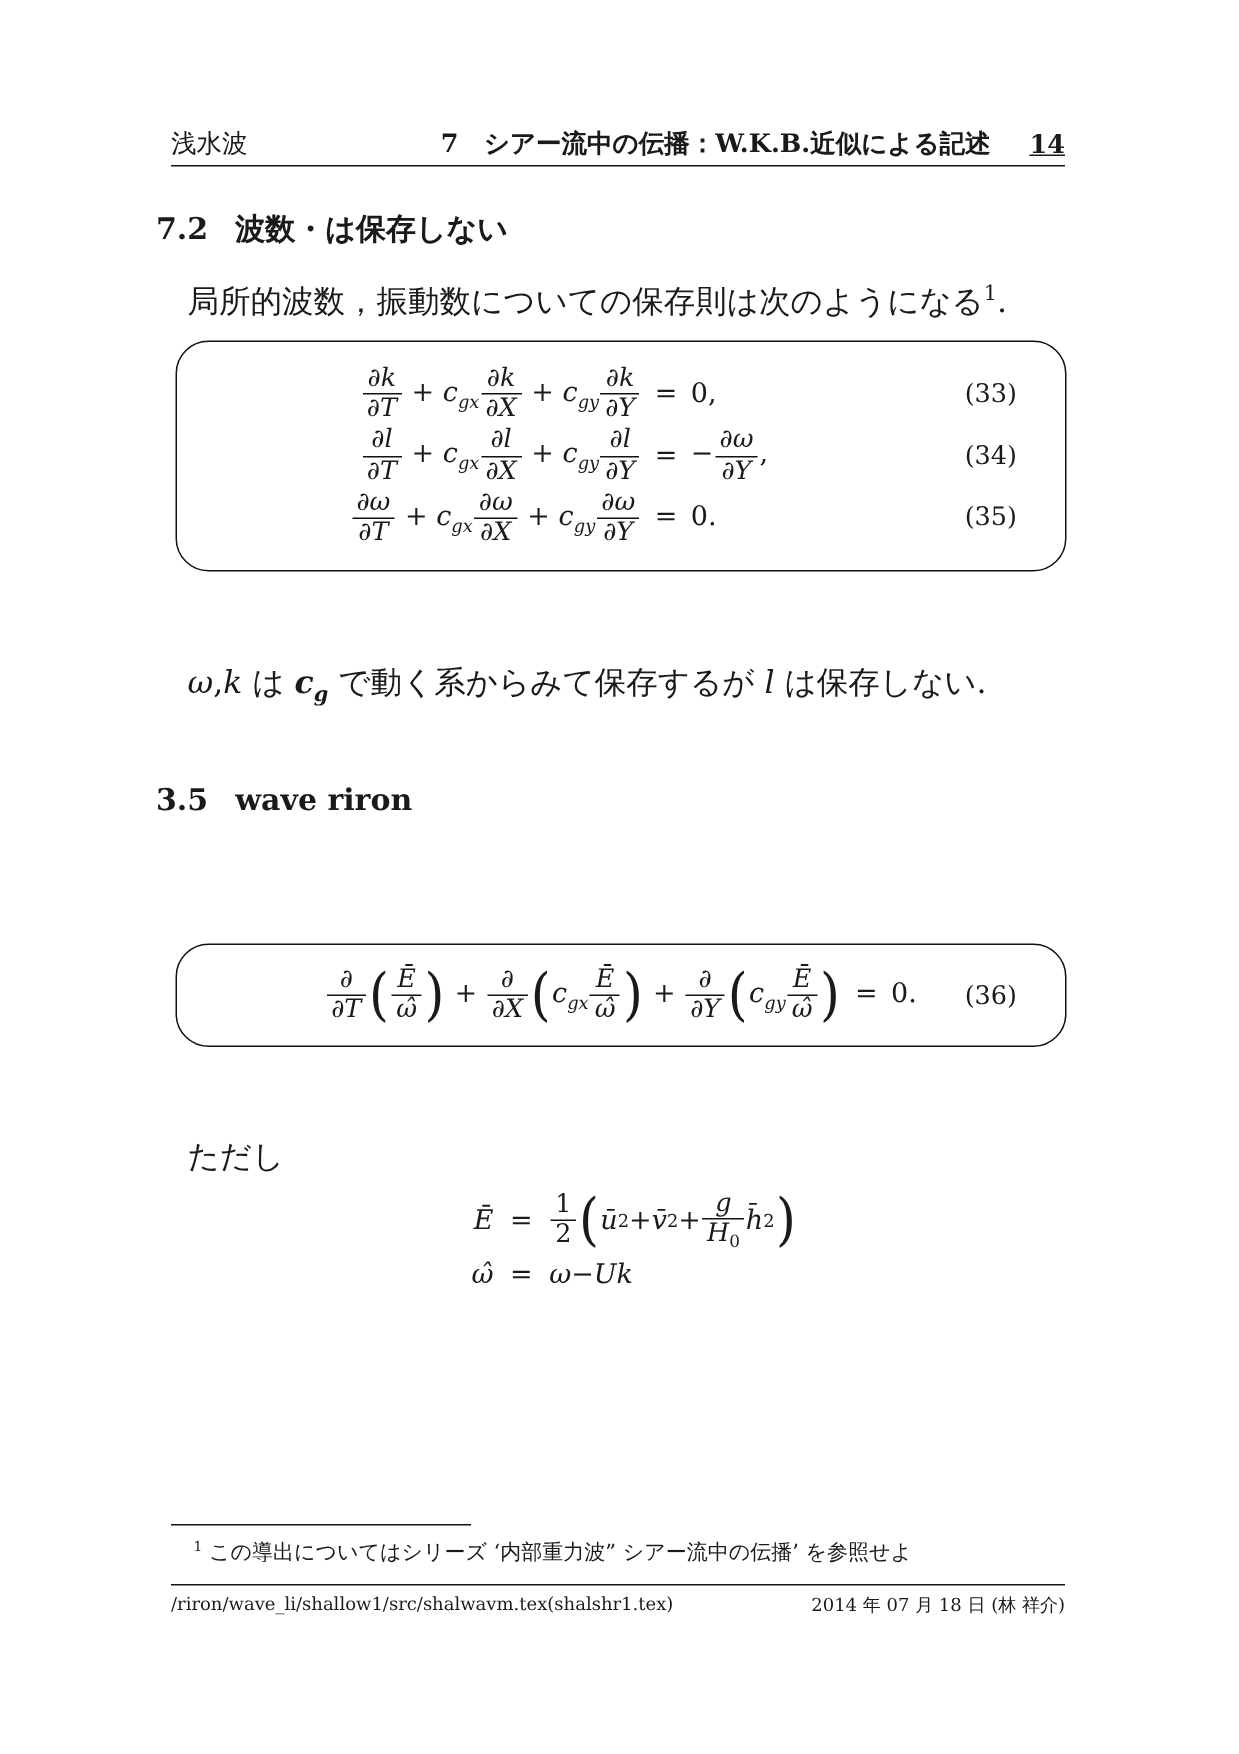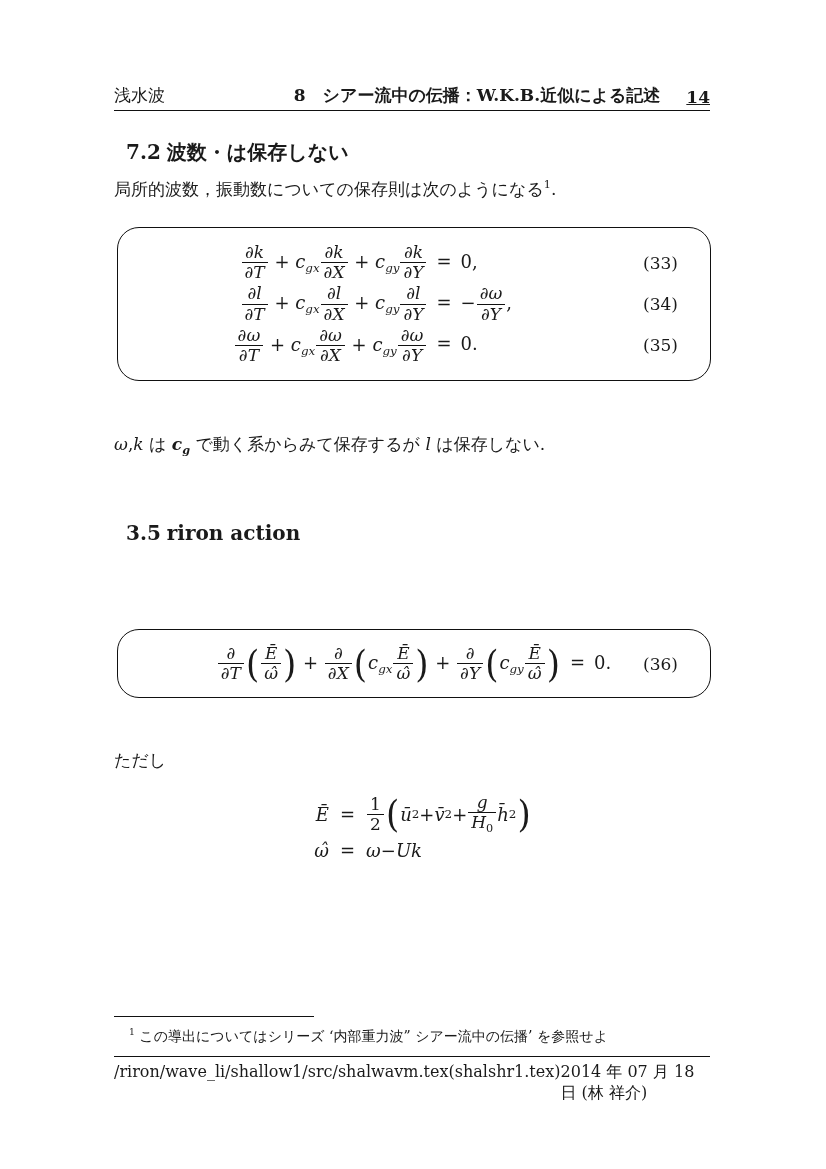--- a/index.html
+++ b/index.html
@@ -8,29 +8,29 @@
     font-family:"DejaVu Serif","Liberation Serif",serif;overflow:hidden;
   }
   
   .hdr{position:absolute;top:84px;left:114px;width:596px;display:flex;align-items:flex-end;font-size:17px;}
   .hdr .hl{font-weight:normal;}
   .hdr .hc{flex:1;text-align:right;font-weight:bold;padding-right:26px;}
   .hdr .hp{font-weight:bold;text-decoration:underline;}
   .hrule{position:absolute;top:110px;left:114px;width:596px;border-top:1.6px solid #111;}
 
   
-  .sec{position:absolute;left:126px;margin:0;font-size:20px;font-weight:bold;display:flex;gap:6px;align-items:baseline;justify-content:center;}
+  .sec{position:absolute;left:104px;margin:0;font-size:20px;font-weight:bold;display:flex;gap:18px;align-items:baseline;justify-content:center;}
   .sec .num{font-family:"DejaVu Serif","Liberation Serif",serif;}
   .sec .ttl-jp{font-family:"DejaVu Sans","Liberation Sans",sans-serif;}
   .sec .ttl-en{font-family:"DejaVu Serif","Liberation Serif",serif;}
   #sec72{top:139px;}
   #sec73{top:521px;}
 
   
-  .body{position:absolute;left:114px;width:598px;margin:0;font-size:17px;line-height:28px;}
+  .body{position:absolute;left:114px;width:598px;margin:11px;font-size:21px;line-height:28px;}
   #para72{top:171px;}
   #paraNote{top:430px;}
   #para73{top:553px;}
   #tadashi{top:746px;}
   #dearu{top:901px;}
   sup{font-size:66%;}
   sub{font-size:66%;}
 
   
   .eqbox{
@@ -57,30 +57,30 @@
   
   .defblock{position:absolute;top:793px;left:305px;display:flex;flex-direction:column;gap:4px;}
   .defrow{display:flex;align-items:center;font-size:18px;}
   .dlhs{display:inline-block;min-width:24px;text-align:right;}
   .dmid{display:inline-block;padding:0 11px;}
 
   
   .fnrule{position:absolute;top:1016px;left:114px;width:200px;border-top:1px solid #111;}
   .footnote{position:absolute;top:1021px;left:114px;width:598px;margin:0;font-size:14px;line-height:22px;padding-left:15px;box-sizing:border-box;}
   .ftrule{position:absolute;top:1056px;left:114px;width:596px;border-top:1px solid #111;}
-  .ftr{position:absolute;top:1062px;left:114px;width:596px;display:flex;justify-content:space-between;font-size:16px;}
+  .ftr{position:absolute;top:1062px;left:114px;width:596px;display:flex;justify-content:space-between;font-size:12px;}
 </style>
 </head>
 <body>
 
 <div class="page">
 
   <div class="hdr">
     <span class="hl">浅水波</span>
-    <span class="hc">8　シアー流中の伝播：W.K.B.近似による記述</span>
+    <span class="hc">7　シアー流中の伝播：W.K.B.近似による記述</span>
     <span class="hp">14</span>
   </div>
   <div class="hrule"></div>
 
   <h2 class="sec" id="sec72">
     <span class="num">7.2</span>
     <span class="ttl-jp">波数・は保存しない</span>
   </h2>
   <p class="body" id="para72">局所的波数，振動数についての保存則は次のようになる<sup>1</sup>.</p>
 
@@ -96,21 +96,21 @@
     <div class="eqrow">
       <span><span class="lhs"><span class="fr"><span class="nu"><i>∂ω</i></span><span class="de"><i>∂T</i></span></span> + <i>c</i><sub><i>gx</i></sub><span class="fr"><span class="nu"><i>∂ω</i></span><span class="de"><i>∂X</i></span></span> + <i>c</i><sub><i>gy</i></sub><span class="fr"><span class="nu"><i>∂ω</i></span><span class="de"><i>∂Y</i></span></span></span><span class="mid">=</span><span class="rhs">0.</span></span>
       <span class="eqnum">(35)</span>
     </div>
   </div>
 
   <p class="body" id="paraNote"><i>ω</i>,<i>k</i> は <b><i>c</i><sub><i>g</i></sub></b> で動く系からみて保存するが <i>l</i> は保存しない.</p>
 
   <h2 class="sec" id="sec73">
     <span class="num">3.5</span>
-    <span class="ttl-en">riron action</span>
+    <span class="ttl-en">wave riron</span>
   </h2>
 
   <div class="eqbox" id="box2">
     <div class="eqrow">
       <span><span class="fr"><span class="nu"><i>∂</i></span><span class="de"><i>∂T</i></span></span><span class="pa">(</span><span class="fr"><span class="nu"><i>Ē</i></span><span class="de"><i>ω̂</i></span></span><span class="pa">)</span> + <span class="fr"><span class="nu"><i>∂</i></span><span class="de"><i>∂X</i></span></span><span class="pa">(</span><i>c</i><sub><i>gx</i></sub><span class="fr"><span class="nu"><i>Ē</i></span><span class="de"><i>ω̂</i></span></span><span class="pa">)</span> + <span class="fr"><span class="nu"><i>∂</i></span><span class="de"><i>∂Y</i></span></span><span class="pa">(</span><i>c</i><sub><i>gy</i></sub><span class="fr"><span class="nu"><i>Ē</i></span><span class="de"><i>ω̂</i></span></span><span class="pa">)</span><span class="mid">=</span>0.</span>
       <span class="eqnum">(36)</span>
     </div>
   </div>
 
   <p class="body" id="tadashi">ただし</p>

